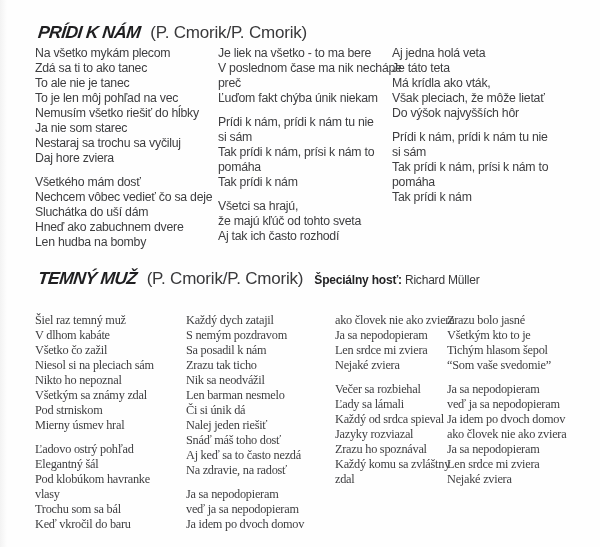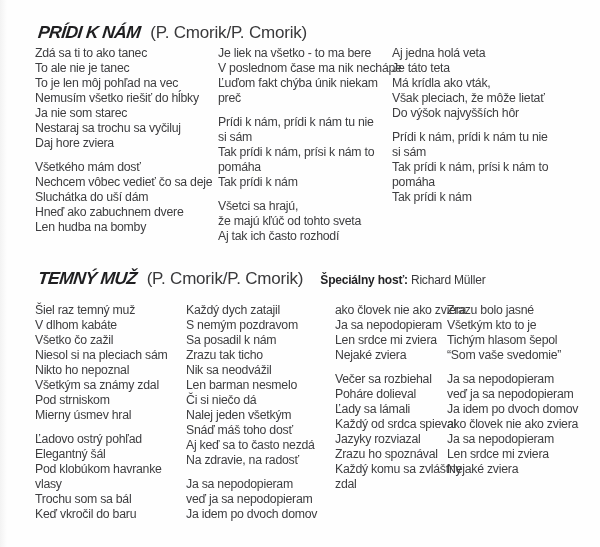--- a/index.html
+++ b/index.html
@@ -35,29 +35,28 @@
   }
   .song-credits {
     font-size: 17px;
     letter-spacing: -0.2px;
     color: #39393b;
   }
   .guest {
     font-size: 12px;
     letter-spacing: -0.2px;
     color: #39393b;
-    margin-left: 6px;
   }
   .guest-label { font-weight: bold; color: #242426; }
   .cols {
     position: absolute;
     display: grid;
   }
   #song1-cols { left: 35px; top: 46px;  grid-template-columns: 183px 174px 200px; }
-  #song2-cols { left: 35px; top: 303px; grid-template-columns: 151px 149px 112px 150px; }
+  #song2-cols { left: 35px; top: 313px; grid-template-columns: 151px 149px 112px 150px; font-family: Liberation Serif, serif; }
   .col { overflow: visible; }
   .stanza { margin: 0 0 9px 0; }
   .line {
     font-size: 12.3px;
     line-height: 15px;
     letter-spacing: -0.25px;
     white-space: nowrap;
     color: #3e3e40;
   }
 </style>
@@ -67,42 +66,43 @@
 <div class="page">
 
   <header class="song-header" id="song1-header">
     <span class="song-title">PRÍDI K NÁM</span>
     <span class="song-credits">(P. Cmorik/P. Cmorik)</span>
   </header>
 
   <div class="cols" id="song1-cols">
       <div class="col">
         <div class="stanza">
+          <div class="line">Na všetko mykám plecom</div>
           <div class="line">Zdá sa ti to ako tanec</div>
           <div class="line">To ale nie je tanec</div>
           <div class="line">To je len môj pohľad na vec</div>
           <div class="line">Nemusím všetko riešiť do hĺbky</div>
           <div class="line">Ja nie som starec</div>
           <div class="line">Nestaraj sa trochu sa vyčiluj</div>
           <div class="line">Daj hore zviera</div>
         </div>
         <div class="stanza">
           <div class="line">Všetkého mám dosť</div>
           <div class="line">Nechcem vôbec vedieť čo sa deje</div>
           <div class="line">Sluchátka do uší dám</div>
           <div class="line">Hneď ako zabuchnem dvere</div>
           <div class="line">Len hudba na bomby</div>
         </div>
       </div>
       <div class="col">
         <div class="stanza">
           <div class="line">Je liek na všetko - to ma bere</div>
           <div class="line">V poslednom čase ma nik nechápe</div>
+          <div class="line">preč</div>
           <div class="line">Ľuďom fakt chýba únik niekam</div>
-          <div class="line">preč</div>
         </div>
         <div class="stanza">
           <div class="line">Prídi k nám, prídi k nám tu nie</div>
           <div class="line">si sám</div>
           <div class="line">Tak prídi k nám, prísi k nám to</div>
           <div class="line">pomáha</div>
           <div class="line">Tak prídi k nám</div>
         </div>
         <div class="stanza">
           <div class="line">Všetci sa hrajú,</div>
@@ -156,42 +156,41 @@
         </div>
       </div>
       <div class="col">
         <div class="stanza">
           <div class="line">Každý dych zatajil</div>
           <div class="line">S nemým pozdravom</div>
           <div class="line">Sa posadil k nám</div>
           <div class="line">Zrazu tak ticho</div>
           <div class="line">Nik sa neodvážil</div>
           <div class="line">Len barman nesmelo</div>
-          <div class="line">Či si niečo dá</div>
-          <div class="line">Nalej jeden všetkým</div>
+          <div class="line">Či si únik dá</div>
+          <div class="line">Nalej jeden riešiť</div>
           <div class="line">Snáď máš toho dosť</div>
           <div class="line">Aj keď sa to často nezdá</div>
           <div class="line">Na zdravie, na radosť</div>
         </div>
         <div class="stanza">
           <div class="line">Ja sa nepodopieram</div>
           <div class="line">veď ja sa nepodopieram</div>
           <div class="line">Ja idem po dvoch domov</div>
         </div>
       </div>
       <div class="col">
         <div class="stanza">
           <div class="line">ako človek nie ako zviera</div>
           <div class="line">Ja sa nepodopieram</div>
           <div class="line">Len srdce mi zviera</div>
           <div class="line">Nejaké zviera</div>
         </div>
         <div class="stanza">
           <div class="line">Večer sa rozbiehal</div>
-          <div class="line">Poháre dolieval</div>
           <div class="line">Ľady sa lámali</div>
           <div class="line">Každý od srdca spieval</div>
           <div class="line">Jazyky rozviazal</div>
           <div class="line">Zrazu ho spoznával</div>
           <div class="line">Každý komu sa zvláštny</div>
           <div class="line">zdal</div>
         </div>
       </div>
       <div class="col">
         <div class="stanza">

